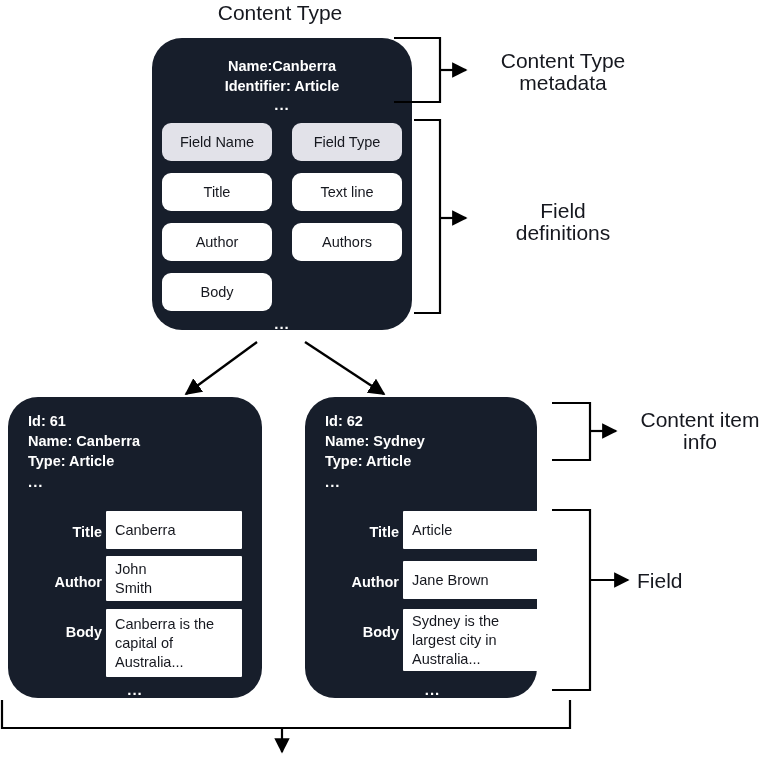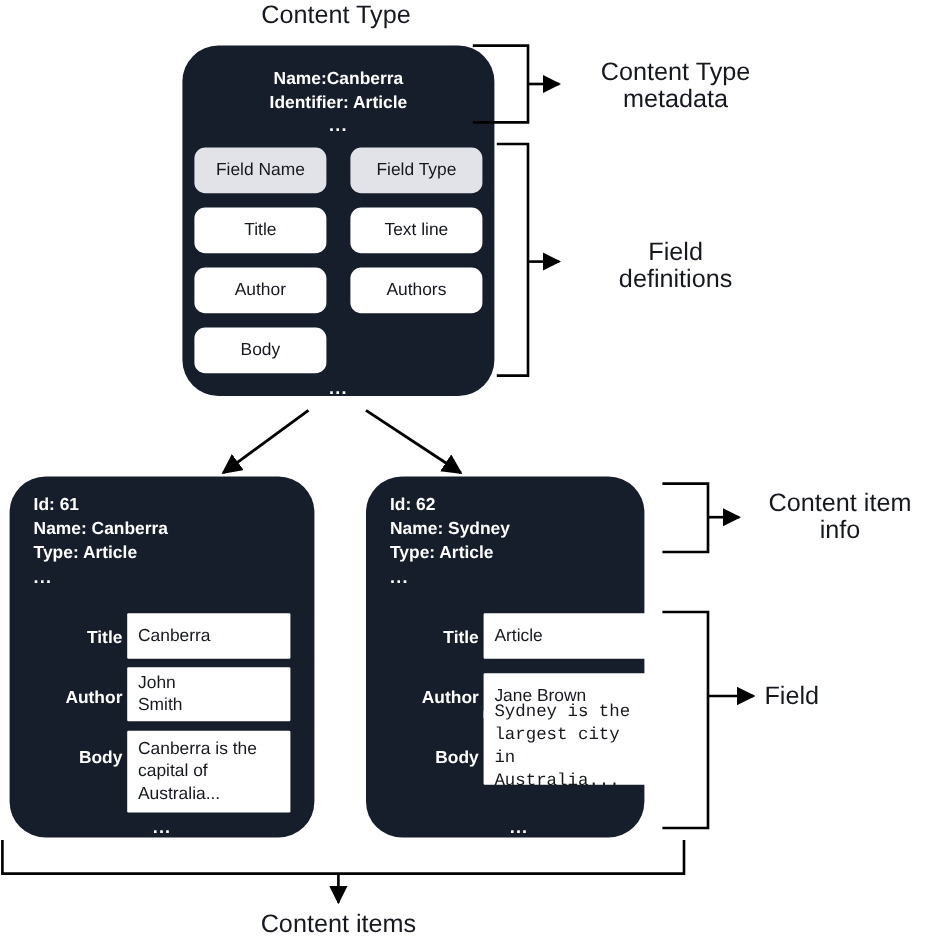--- a/index.html
+++ b/index.html
@@ -164,39 +164,38 @@
     <div class="card-meta" style="position:absolute; left:20px; top:54px;">Type: Article</div>
     <div class="dots" style="position:absolute; left:20px; top:80px; width:20px; text-align:left;">...</div>
 
     <div class="frow-label" style="left:24px; top:126px; width:70px;">Title</div>
     <div class="fvalue" style="left:98px; top:114px; width:136px; height:38px;">Article</div>
 
     <div class="frow-label" style="left:24px; top:176px; width:70px;">Author</div>
     <div class="fvalue" style="left:98px; top:164px; width:136px; height:38px;">Jane Brown</div>
 
     <div class="frow-label" style="left:24px; top:226px; width:70px;">Body</div>
-    <div class="fvalue" style="left:98px; top:195px; width:136px; height:62px;font-family:Liberation Mono, monospace;">Sydney is the
+    <div class="fvalue" style="left:98px; top:212px; width:136px; height:62px;">Sydney is the
 largest city in
 Australia...</div>
 
     <div class="dots" style="position:absolute; left:0; top:288px; width:255px;">...</div>
   </div>
 
   <div class="caption" style="left:478px; top:50px; width:170px;">Content Type
 metadata</div>
 
   <div class="caption" style="left:478px; top:200px; width:170px;">Field
 definitions</div>
 
   <div class="caption" style="left:625px; top:409px; width:150px;">Content item
 info</div>
 
   <div class="caption" style="left:637px; top:570px; width:110px; text-align:left;">Field</div>
 
-  <div class="caption" style="left:182px; top:760px; width:200px;">Content items</div>
 
   <svg class="overlay" width="773" height="782" viewBox="0 0 773 782">
     <defs>
       <marker id="arrow" viewBox="0 0 10 10" refX="9" refY="5" markerWidth="7" markerHeight="7" orient="auto-start-reverse">
         <path d="M 0 0 L 10 5 L 0 10 z" fill="#000000"></path>
       </marker>
     </defs>
 
     <g>
       <path d="M 394 38 L 440 38 L 440 102 L 394 102" fill="none" stroke="#000000" stroke-width="2.2"></path>

